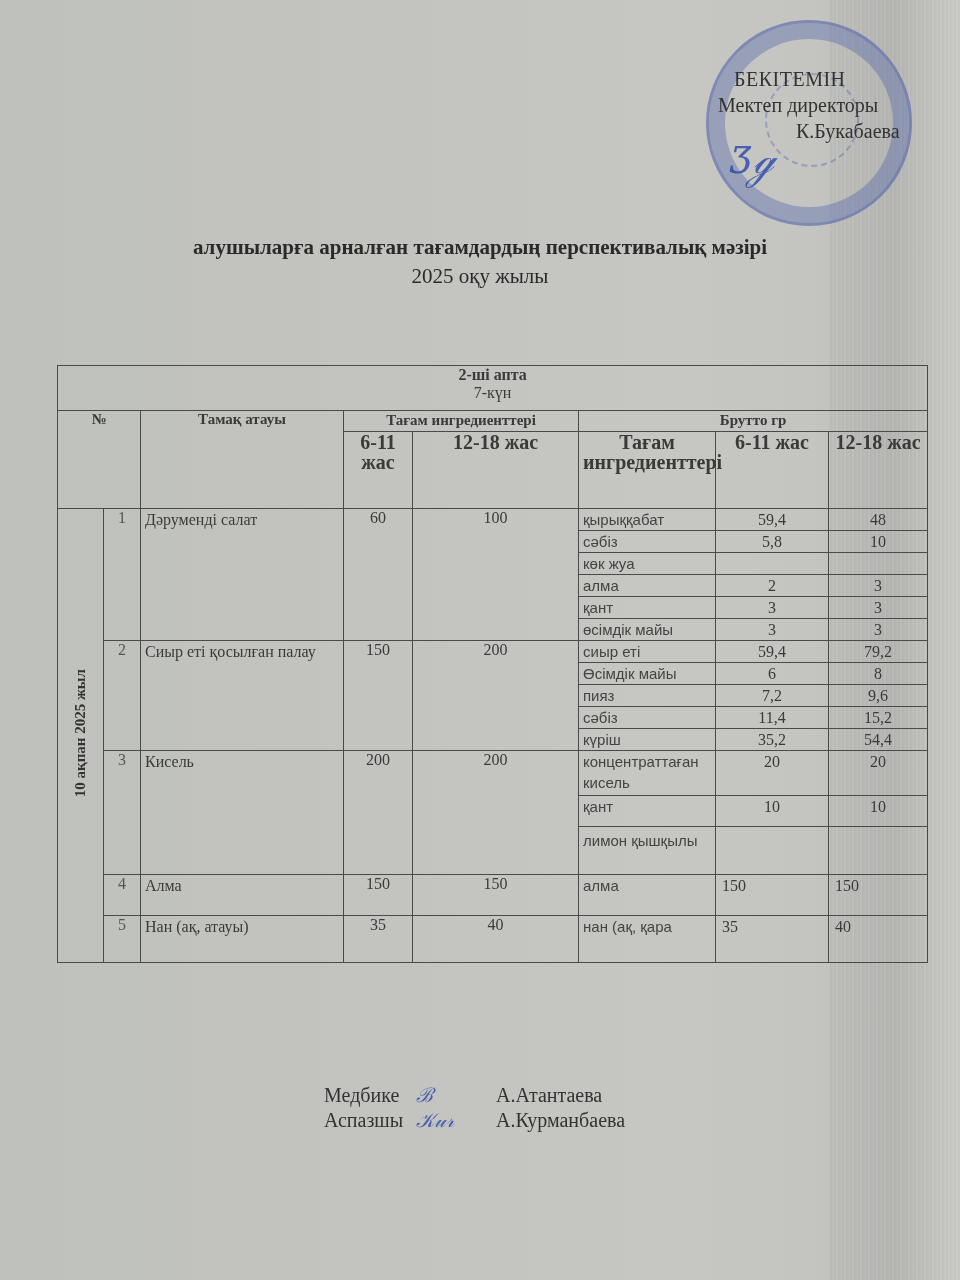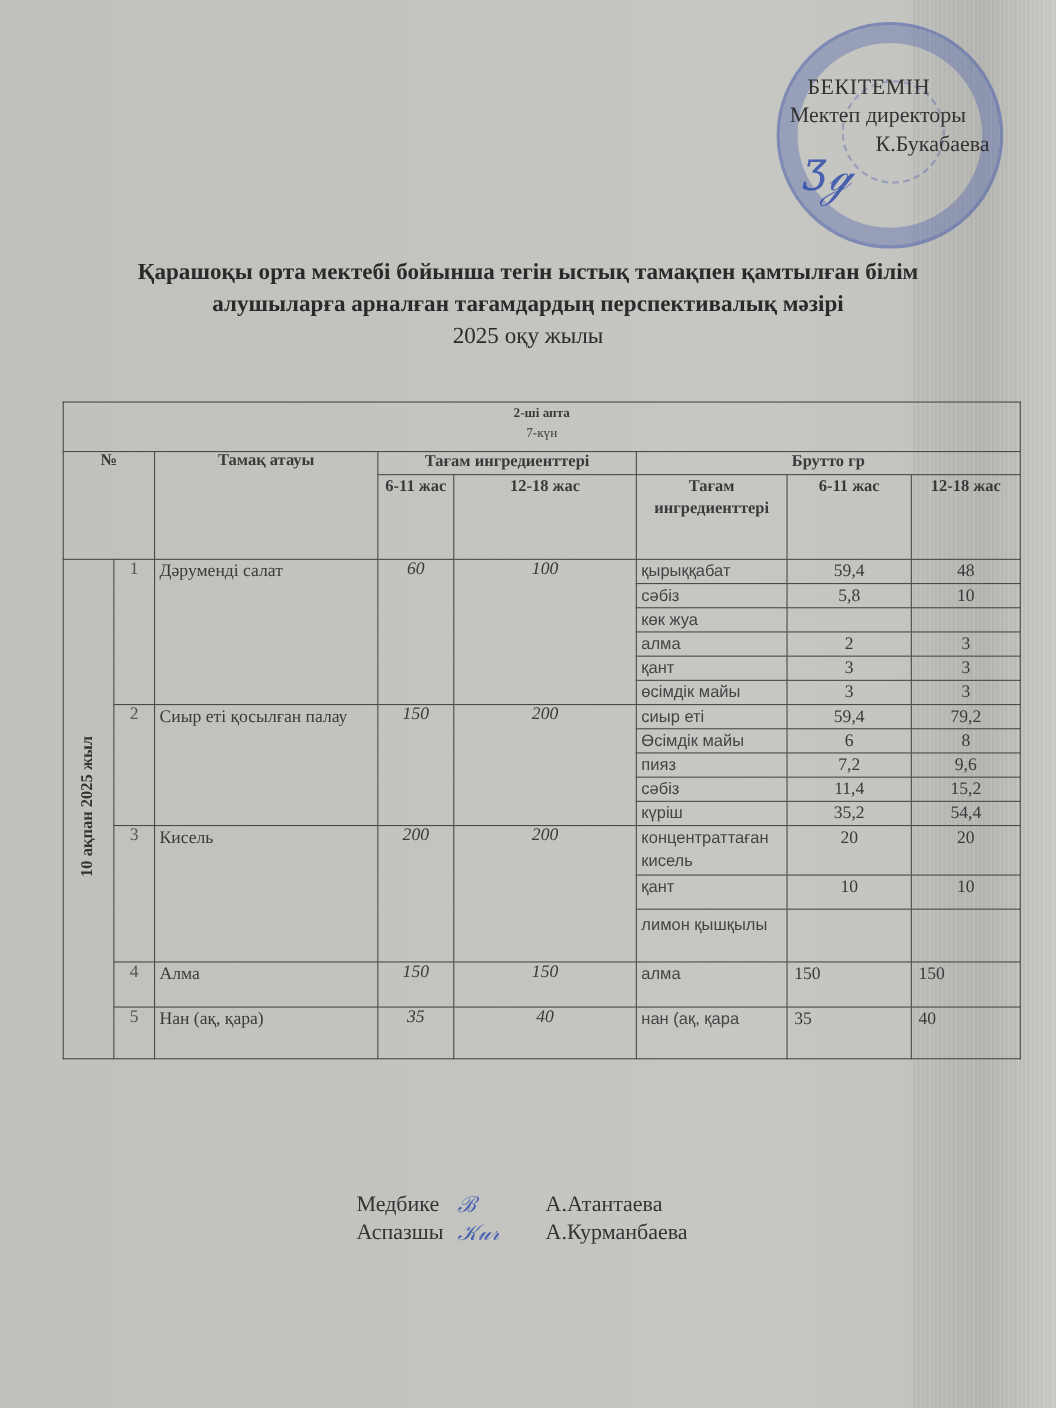--- a/index.html
+++ b/index.html
@@ -45,33 +45,33 @@
 
   table.menu {
     position:absolute; left:57px; top:365px; width:870px;
     border-collapse:collapse; table-layout:fixed;
     font-size:16px; color:#3a3a3a;
   }
   table.menu td, table.menu th {
     border:1px solid #4a4a4a; padding:0 4px; vertical-align:top;
   }
   table.menu th { font-weight:bold; }
-  .hdr-week { text-align:center; font-weight:bold; font-size:12px; line-height:18px; height:44px; vertical-align:middle; }
+  .hdr-week { text-align:center; font-weight:bold; font-size:16px; line-height:18px; height:44px; vertical-align:middle; }
   .hdr-group { text-align:center; height:20px; font-size:15px; line-height:18px; }
   .hdr-col { text-align:center; vertical-align:middle; font-size:15px; }
-  .hdr-sub { font-size:15px; line-height:20px; height:76px; font-weight:normal; }
+  .hdr-sub { font-size:20px; line-height:20px; height:76px; font-weight:normal; }
   .hdr-sub.bold { font-weight:bold; }
   .date-cell { vertical-align:middle !important; text-align:center; padding:0 !important; }
   .date-text {
     writing-mode:vertical-rl; transform:rotate(180deg);
     font-weight:bold; font-size:15px; white-space:nowrap; display:inline-block; color:#333;
   }
   .num { text-align:center; color:#555; }
   .name { text-align:left; line-height:22px; }
-  .val { text-align:center;font-style:italic; }
+  .val { text-align:center; }
   .ing { text-align:left; font-family:Liberation Sans, sans-serif; font-size:15px; line-height:21px; color:#444; }
   .ival { text-align:center; line-height:21px; }
   tr.ir td { height:21px; }
   .left-val { text-align:left !important; padding-left:6px !important; }
 
   .footer {
     position:absolute; left:324px; top:1083px; font-size:20px; line-height:25px; color:#333;
   }
   .footer-row { display:flex; align-items:center; }
   .footer-role { width:92px; }
@@ -86,21 +86,20 @@
   <div class="stamp-inner"></div>
 </div>
 <div class="approval">
   <div class="a1">БЕКІТЕМІН</div>
   <div class="a2">Мектеп директоры</div>
   <div class="a3">К.Букабаева</div>
 </div>
 <div class="signature">Ʒℊ</div>
 
 <div class="title">
-  <div class="t1">Қарашоқы орта мектебі бойынша тегін ыстық тамақпен қамтылған білім</div>
   <div class="t2">алушыларға арналған тағамдардың перспективалық мәзірі</div>
   <div class="t3">2025 оқу жылы</div>
 </div>
 
 <table class="menu">
   <colgroup>
     <col style="width:46px">
       <col style="width:37px">
       <col style="width:203px">
       <col style="width:69px">
@@ -225,21 +224,21 @@
       <td class="name">Алма</td>
       <td class="val">150</td>
       <td class="val">150</td>
       <td class="ing">алма</td>
       <td class="ival left-val">150</td>
       <td class="ival left-val">150</td>
     </tr>
 
     <tr>
       <td class="num" style="height:46px">5</td>
-      <td class="name">Нан (ақ, қара)</td>
+      <td class="name">Нан (ақ, атауы)</td>
       <td class="val">35</td>
       <td class="val">40</td>
       <td class="ing">нан (ақ, қара</td>
       <td class="ival left-val">35</td>
       <td class="ival left-val">40</td>
     </tr>
   </tbody>
 </table>
 
 <div class="footer">

